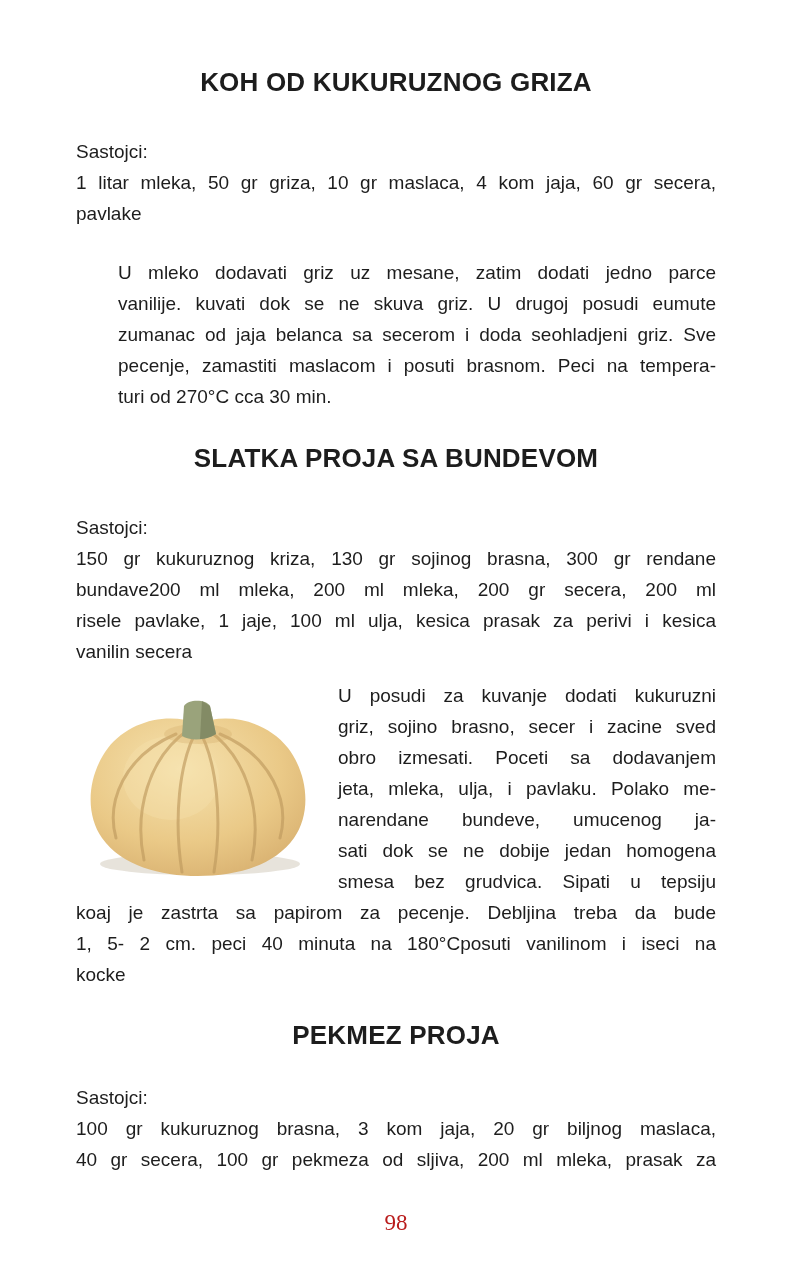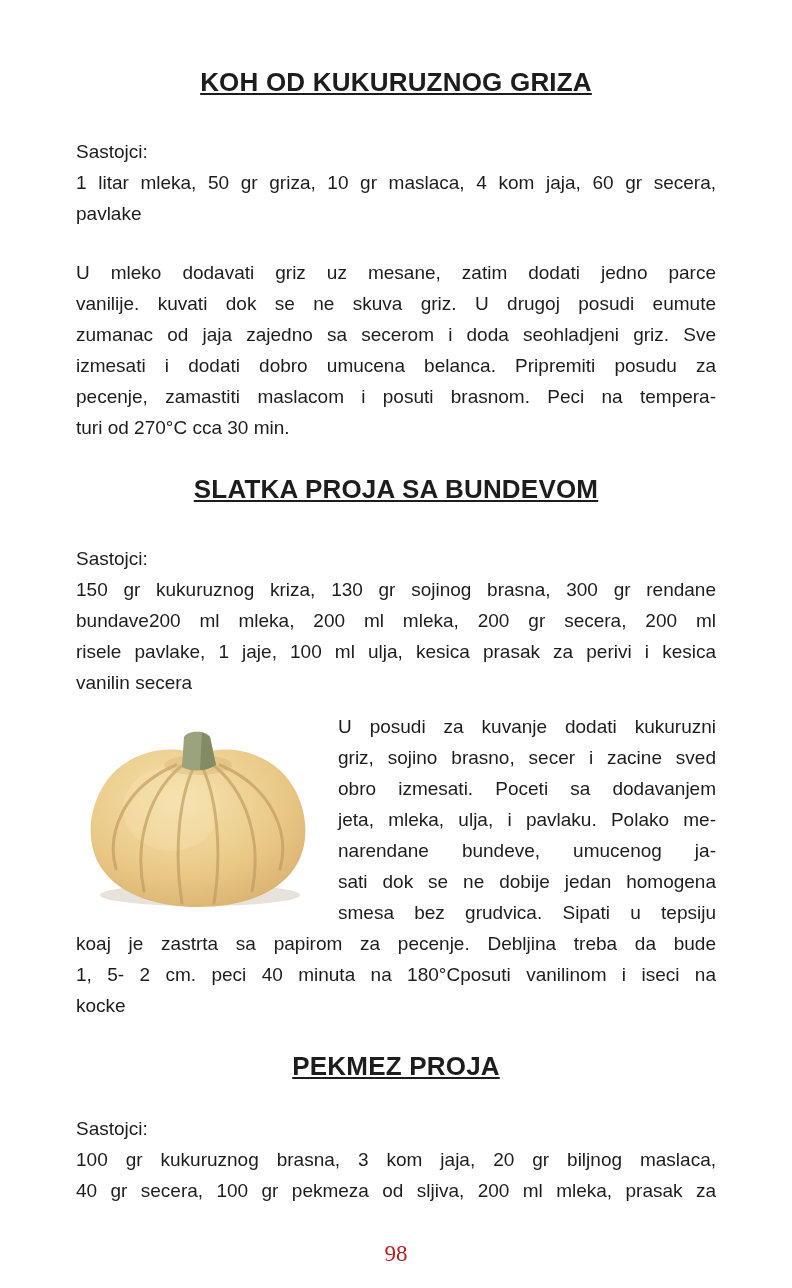--- a/index.html
+++ b/index.html
@@ -18,36 +18,35 @@
     font-family: "Liberation Sans", sans-serif;
     color: #1d1d1d;
     overflow: hidden;
   }
   .recipe-title {
     font-weight: bold;
     font-size: 26px;
     line-height: 32px;
     text-align: center;
     letter-spacing: 0.2px;
-    text-decoration: underline;
   }
   #title-1 { margin-top: 66px; }
   #title-2 { margin-top: 30px; }
   #title-3 { margin-top: 29px; clear: both; }
   .body-line {
     font-size: 19px;
     line-height: 31px;
   }
   .jline {
     text-align: justify;
     text-align-last: justify;
   }
   .lline { text-align: left; }
   .ingredients-block-1 { margin-top: 38px; }
-  .instructions-block-1 { margin-top: 28px; }
+  .instructions-block-1 { margin-top: 28px; margin-left: 42px; }
   .ingredients-block-2 { margin-top: 38px; }
   .wrap-block { margin-top: 13px; }
   .ingredients-block-3 { margin-top: 31px; }
   .figure {
     float: left;
     width: 242px;
     height: 190px;
     margin: 10px 20px 0 0;
   }
   .figure svg { display: block; }
@@ -69,22 +68,21 @@
 
   <div class="ingredients-block-1">
     <div class="body-line lline">Sastojci:</div>
     <div class="body-line jline">1 litar mleka, 50 gr griza, 10 gr maslaca, 4 kom jaja, 60 gr secera,</div>
     <div class="body-line lline">pavlake</div>
   </div>
 
   <div class="instructions-block-1">
     <div class="body-line jline">U mleko dodavati griz uz mesane, zatim dodati jedno parce</div>
     <div class="body-line jline">vanilije. kuvati dok se ne skuva griz. U drugoj posudi eumute</div>
-    <div class="body-line jline">zumanac od jaja zajedno sa secerom i doda seohladjeni griz. Sve</div>
-    <div class="body-line jline">izmesati i dodati dobro umucena belanca. Pripremiti posudu za</div>
+    <div class="body-line jline">zumanac od jaja belanca sa secerom i doda seohladjeni griz. Sve</div>
     <div class="body-line jline">pecenje, zamastiti maslacom i posuti brasnom. Peci na tempera-</div>
     <div class="body-line lline">turi od 270°C cca 30 min.</div>
   </div>
 
   <div class="recipe-title" id="title-2">SLATKA PROJA SA BUNDEVOM</div>
 
   <div class="ingredients-block-2">
     <div class="body-line lline">Sastojci:</div>
     <div class="body-line jline">150 gr kukuruznog kriza, 130 gr sojinog brasna, 300 gr rendane</div>
     <div class="body-line jline">bundave200 ml mleka, 200 ml mleka, 200 gr secera, 200 ml</div>

